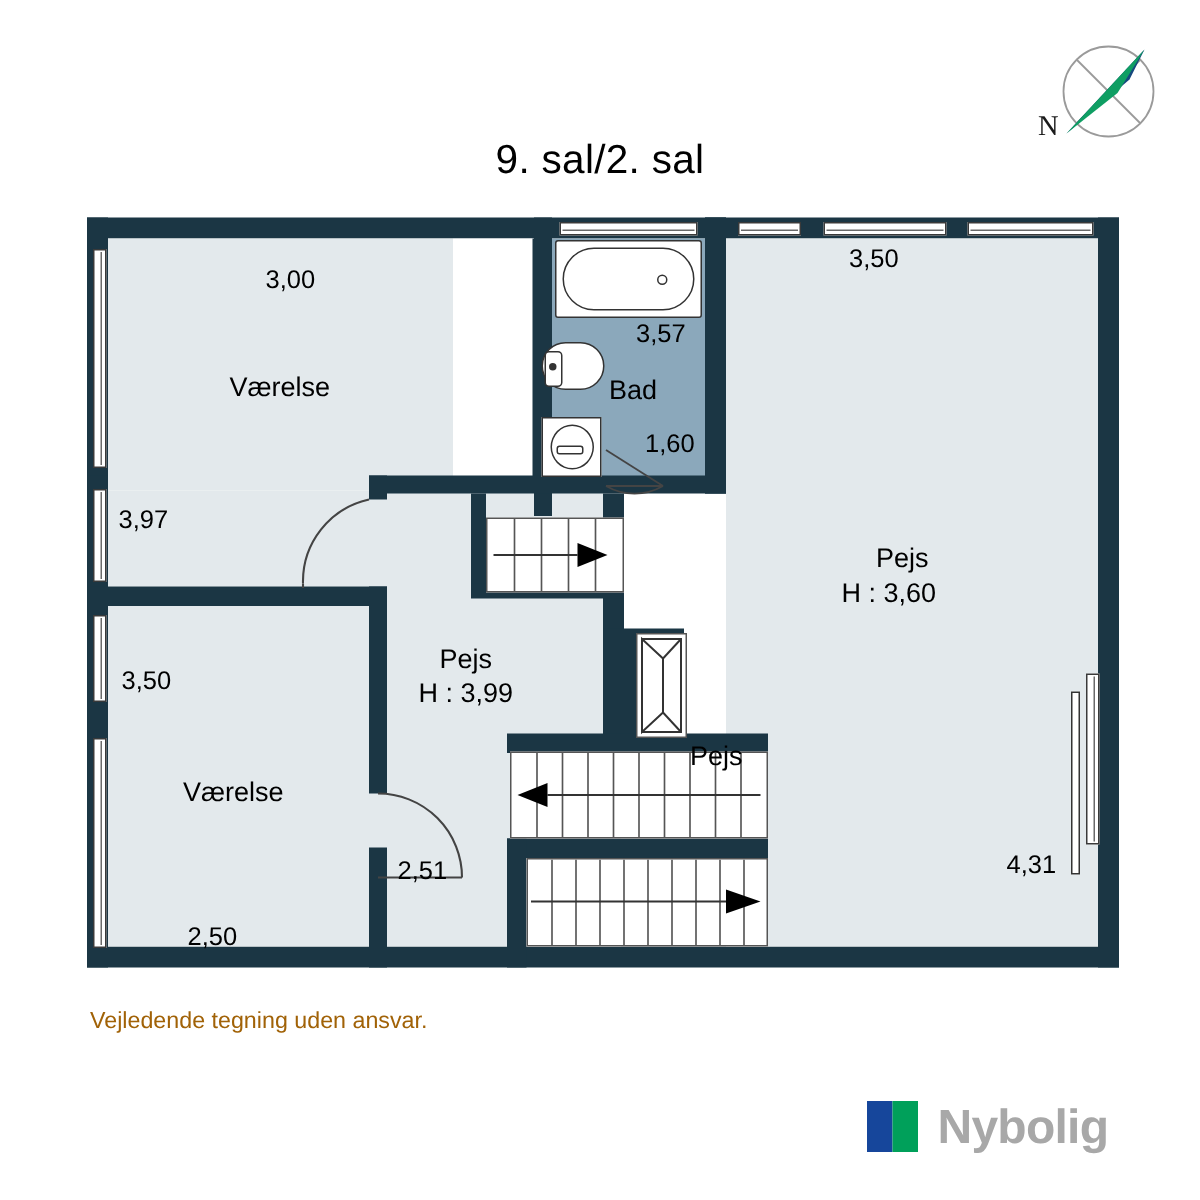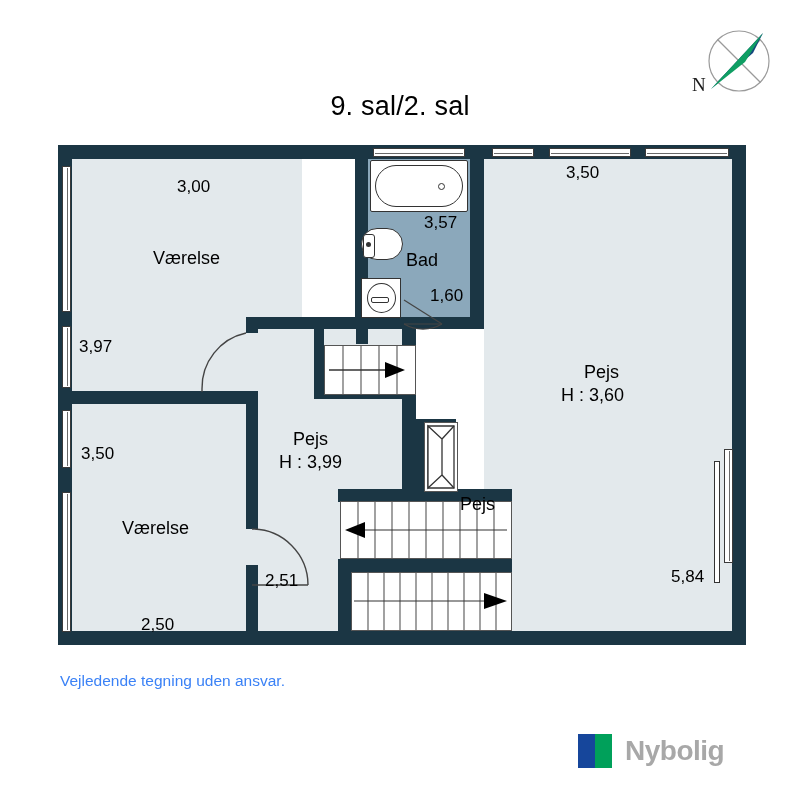--- a/index.html
+++ b/index.html
@@ -43,38 +43,38 @@
     top: 74px;
     font-size: 19px;
     font-family: "Liberation Serif", serif;
     color: #1a1a1a;
   }
   .disclaimer {
     position: absolute;
     left: 60px;
     top: 672px;
     font-size: 15.5px;
-    color: #3b82f6;
+    color: #a16207;
   }
   .logo {
     position: absolute;
     left: 578px;
     top: 731px;
     height: 40px;
     display: flex;
     align-items: center;
   }
   .logo-sq {
     width: 17px;
     height: 34px;
     display: inline-block;
   }
   .logo-text {
     margin-left: 13px;
-    font-size: 28px;
+    font-size: 32px;
     font-weight: bold;
     color: #a8a8a8;
     letter-spacing: -0.5px;
     line-height: 1;
   }
 
   
   #plan {
     position: absolute;
     left: 0; top: 0;
@@ -333,23 +333,23 @@
 
     <div class="label big" style="left:122px; top:518px;">Værelse</div>
 
     <div class="label big" style="left:460px; top:446px;margin-top:48px;">Pejs</div>
 
     <div class="dim" style="left:177px; top:177px;">3,00</div>
     <div class="dim" style="left:79px; top:337px;">3,97</div>
     <div class="dim" style="left:424px; top:213px;">3,57</div>
     <div class="dim" style="left:430px; top:286px;">1,60</div>
     <div class="dim" style="left:566px; top:163px;">3,50</div>
-    <div class="dim" style="left:671px; top:567px;">5,84</div>
+    <div class="dim" style="left:671px; top:567px;">4,31</div>
     <div class="dim" style="left:81px; top:444px;">3,50</div>
-    <div class="dim" style="left:141px; top:615px;">2,50</div>
+    <div class="dim" style="left:125px; top:615px;">2,50</div>
     <div class="dim" style="left:265px; top:571px;">2,51</div>
 
   </div>
 
   <div class="disclaimer">Vejledende tegning uden ansvar.</div>
 
   <div class="logo">
     <span class="logo-sq" style="background:#16469b;"></span>
     <span class="logo-sq" style="background:#00a05a;"></span>
     <span class="logo-text">Nybolig</span>

